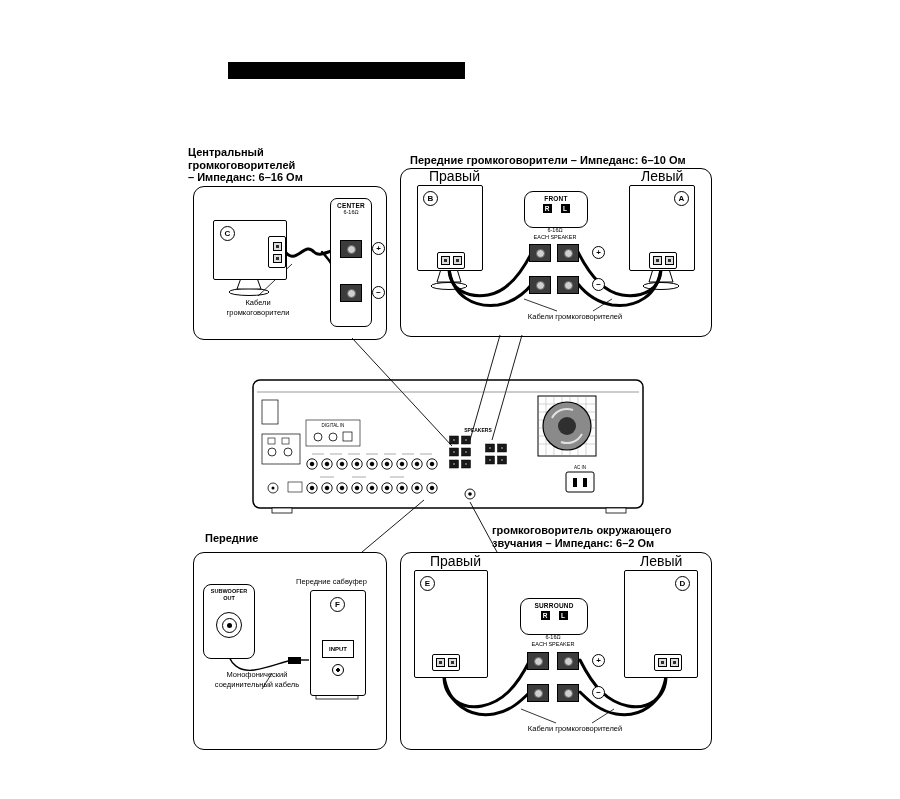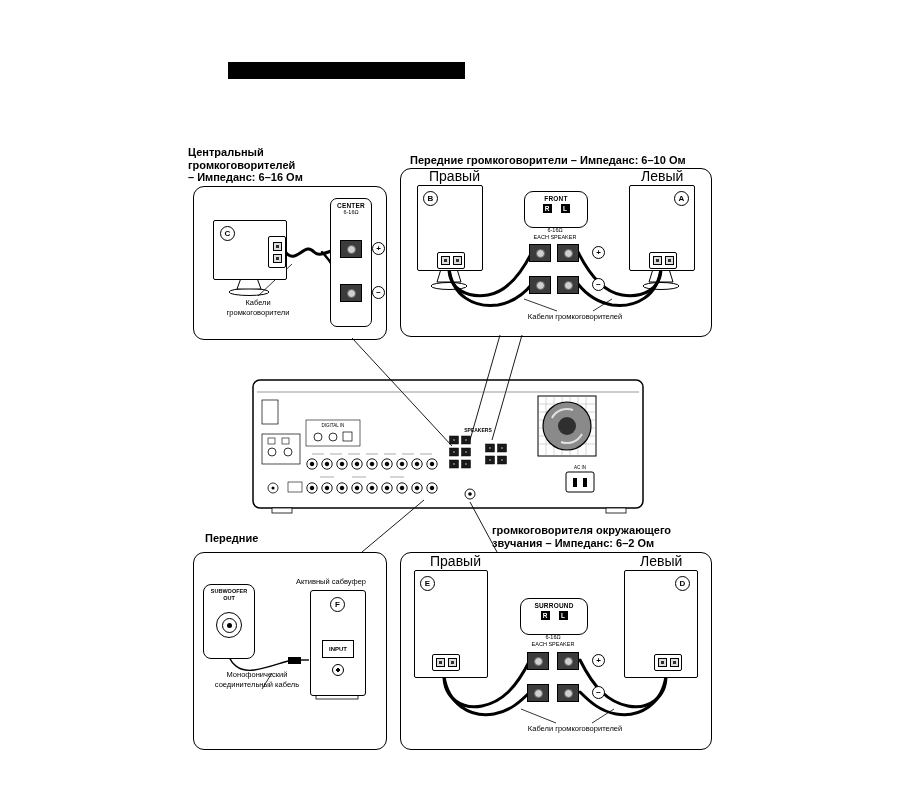--- a/index.html
+++ b/index.html
@@ -292,35 +292,35 @@
     <div class="lay panel" style="left:193px;top:552px;width:192px;height:196px"></div>
     <div class="lay cblock" style="left:203px;top:584px;width:50px;height:70px;border-radius:8px">
       <div class="jlbl">SUBWOOFER</div>
       <div class="jlbl">OUT</div>
     </div>
     <div class="lay jack-big" style="left:216px;top:612px">
       <div class="mid">
           <div class="dot"></div>
         </div>
     </div>
-    <div class="lay" style="left:296px;top:577px;font-size:7.5px">Активный сабвуфер</div>
+    <div class="lay" style="left:296px;top:577px;font-size:7.5px">Передние сабвуфер</div>
     <div class="lay spk" style="left:310px;top:590px;width:54px;height:104px;border-radius:3px"></div>
     <div class="lay lc" style="left:330px;top:597px">F</div>
     <div class="lay inputbox" style="left:322px;top:640px;width:30px;height:16px">INPUT</div>
     <div class="lay jack-sm" style="left:332px;top:664px"></div>
     <div class="lay cablbl" style="left:198px;top:670px;width:118px">
       <div>Монофонический</div>
       <div>соединительный кабель</div>
     </div>
   </div>
 
   
   <div style="display:contents">
     <div class="lay ptitle" style="left:492px;top:524px">
-      <div>громкоговорителя окружающего</div>
+      <div>громкоговоритель окружающего</div>
       <div>звучания – Импеданс: 6–2 Ом</div>
     </div>
     <div class="lay panel" style="left:400px;top:552px;width:310px;height:196px"></div>
     <div class="lay slabel" style="left:430px;top:557px;width:40px">Правый</div>
     <div class="lay slabel" style="left:640px;top:557px;width:40px">Левый</div>
     <div class="lay spk" style="left:414px;top:570px;width:72px;height:106px"></div>
     <div class="lay lc" style="left:420px;top:576px">E</div>
     <div class="lay cup" style="left:432px;top:654px;width:26px;height:15px">
       <span class="clip"></span>
       <span class="clip"></span>

